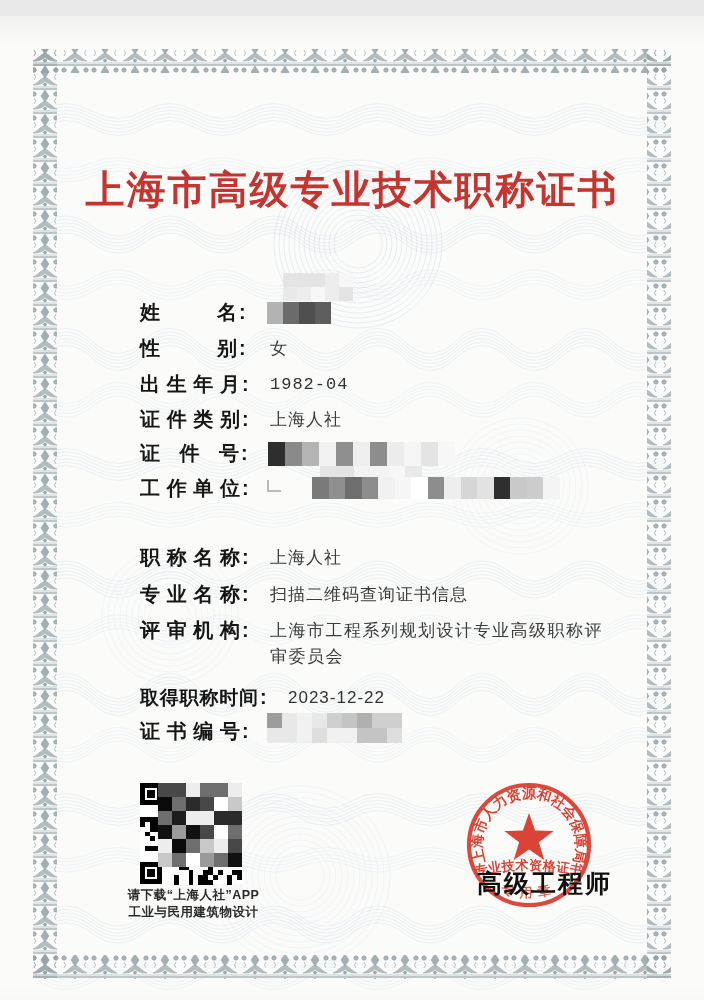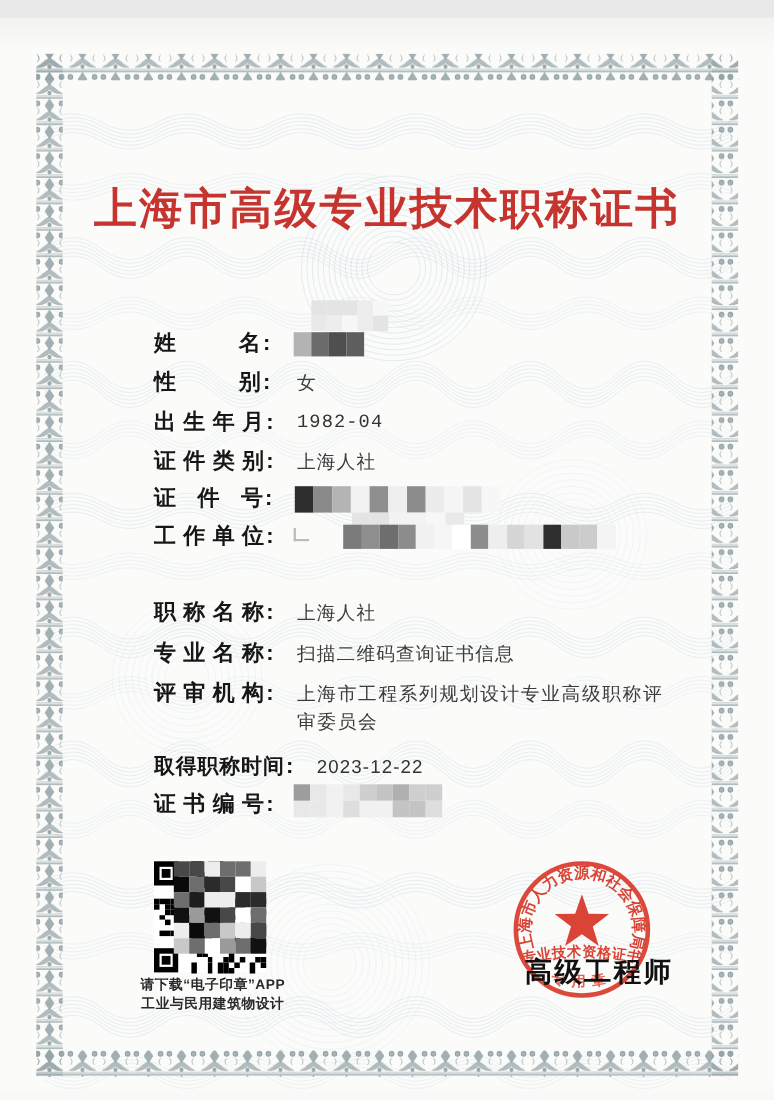--- a/index.html
+++ b/index.html
@@ -566,21 +566,21 @@
       <div class="m" style="left: 74px; top: 56px; width: 14px; height: 14px; background: rgb(237, 237, 237);"></div>
       <div class="m" style="left: 88px; top: 56px; width: 14px; height: 14px; background: rgb(72, 72, 72);"></div>
       <div class="m" style="left: 18px; top: 70px; width: 14px; height: 14px; background: rgb(200, 200, 200);"></div>
       <div class="m" style="left: 32px; top: 70px; width: 14px; height: 14px; background: rgb(110, 110, 110);"></div>
       <div class="m" style="left: 46px; top: 70px; width: 14px; height: 14px; background: rgb(255, 255, 255);"></div>
       <div class="m" style="left: 60px; top: 70px; width: 14px; height: 14px; background: rgb(154, 154, 154);"></div>
       <div class="m" style="left: 74px; top: 70px; width: 14px; height: 14px; background: rgb(110, 110, 110);"></div>
       <div class="m" style="left: 88px; top: 70px; width: 14px; height: 14px; background: rgb(17, 17, 17);"></div>
     </div>
   <div id="qr-caption">
-    <div>请下载“电子印章”APP</div>
+    <div>请下载“上海人社”APP</div>
     <div>工业与民用建筑物设计</div>
   </div>
 
   <svg id="seal" class="seal-svg" viewBox="-67 -67 134 134">
     <circle cx="0" cy="0" r="60" fill="none" stroke="currentColor" stroke-width="4.2" opacity=".92"></circle>
     <polygon points="0,-32 6.1,-14.4 24.7,-14 9.9,-2.8 15.3,15 0,4.4 -15.3,15 -9.9,-2.8 -24.7,-14 -6.1,-14.4" fill="currentColor" opacity=".95"></polygon>
     <defs>
       <path id="ringPath" d="M -37,29 A 47 47 0 1 1 37,29" fill="none"></path>
       <path id="midPath" d="M -52,30 Q 0,19 52,30" fill="none"></path>
       <path id="botPath" d="M -31,47 Q 0,56 31,47" fill="none"></path>

